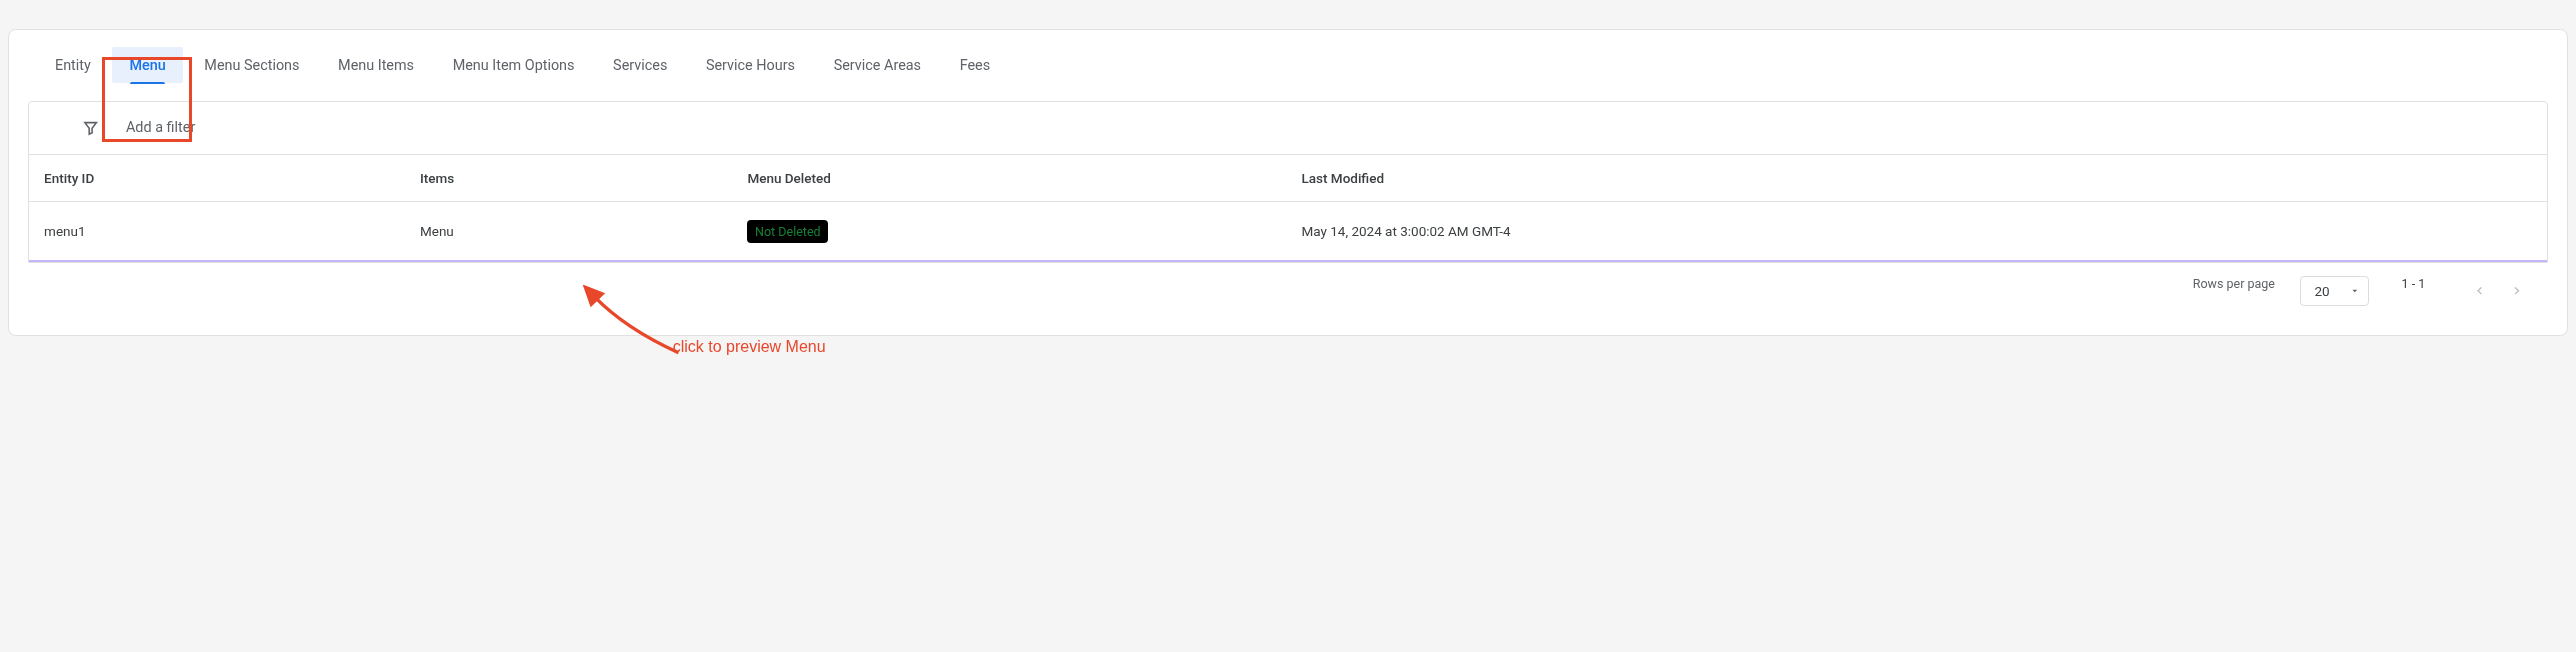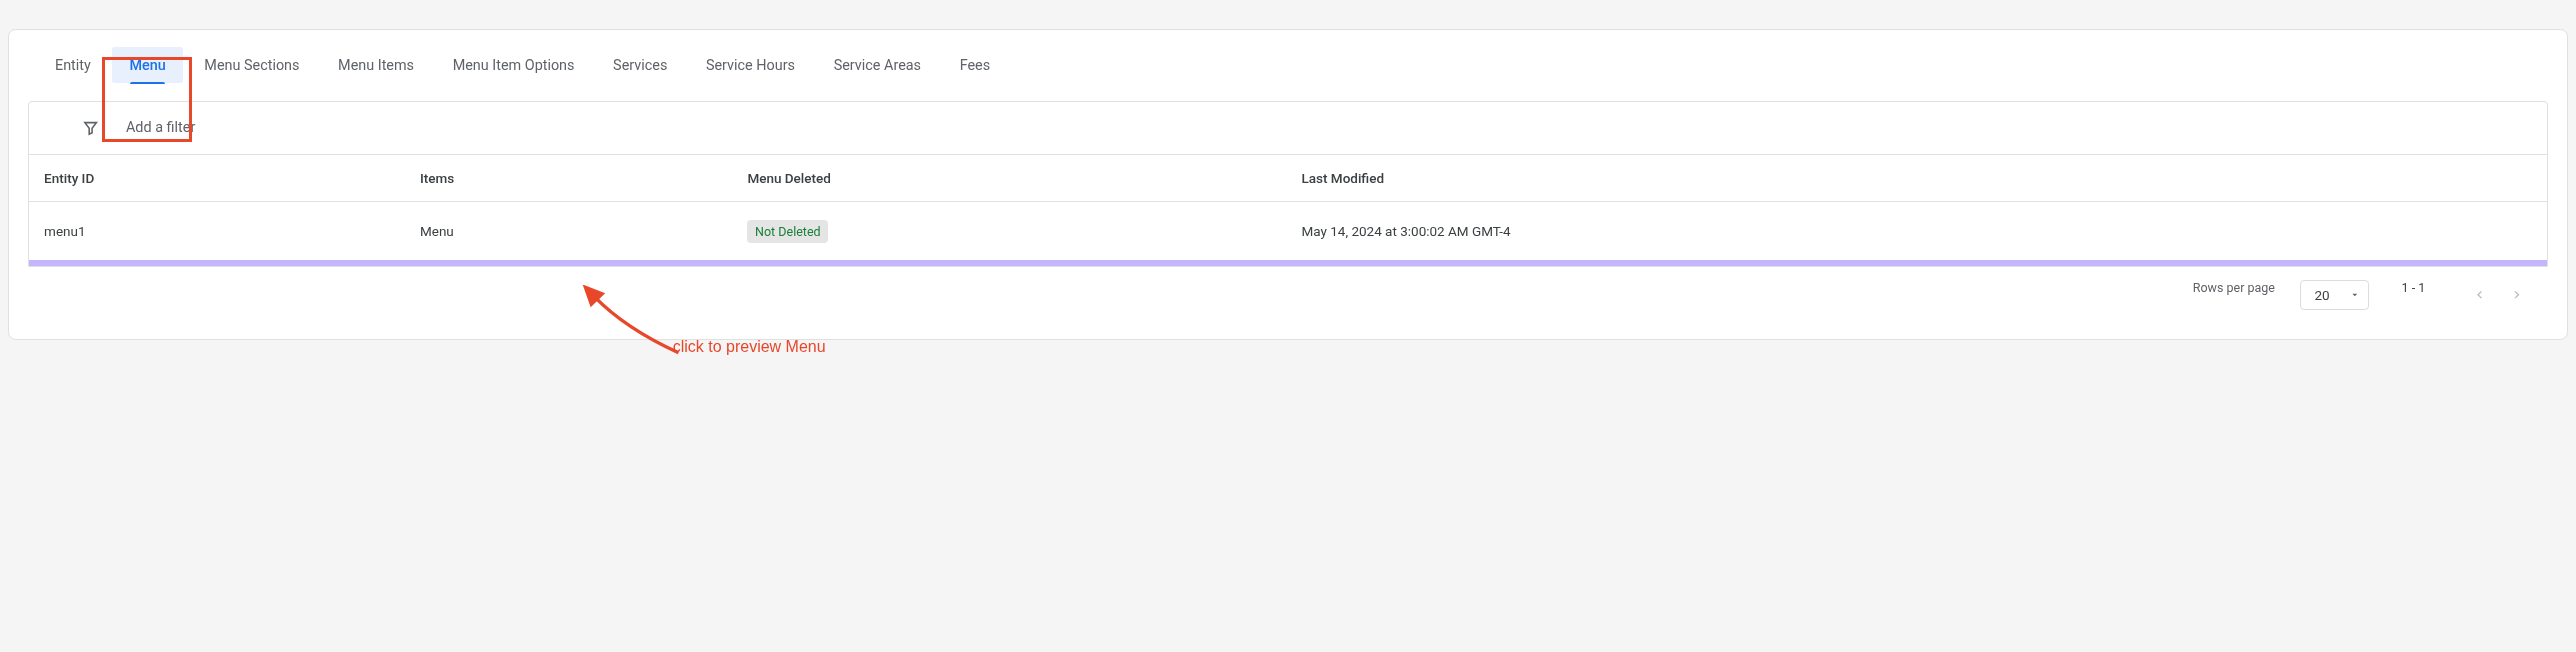--- a/index.html
+++ b/index.html
@@ -84,25 +84,25 @@
     font-weight: 500;
     font-size: 13.5px;
     color: #3c4043;
     padding: 15.4px 13.5px;
     border-bottom: 1px solid #e0e0e0;
   }
   tbody td {
     padding: 17.3px 13.5px;
     font-size: 13.5px;
     color: #3c4043;
-    border-bottom: 6px solid #c4b5fd;
+    border-bottom: 2px solid #c4b5fd;
   }
   thead th:first-child, tbody td:first-child { padding-left: 15.4px; }
   .badge-green {
-    background: #e5e5e5;
+    background: #000000;
     color: #188038;
     padding: 3.9px 7.7px;
     border-radius: 4px;
     font-size: 12.5px;
     display: inline-block;
     text-align: center;
   }
   .pagination {
     display: flex;
     justify-content: flex-end;

